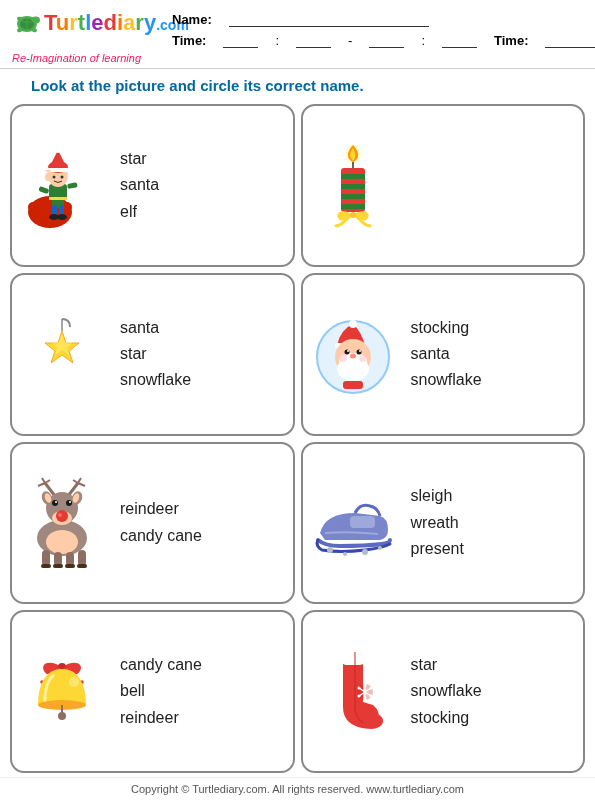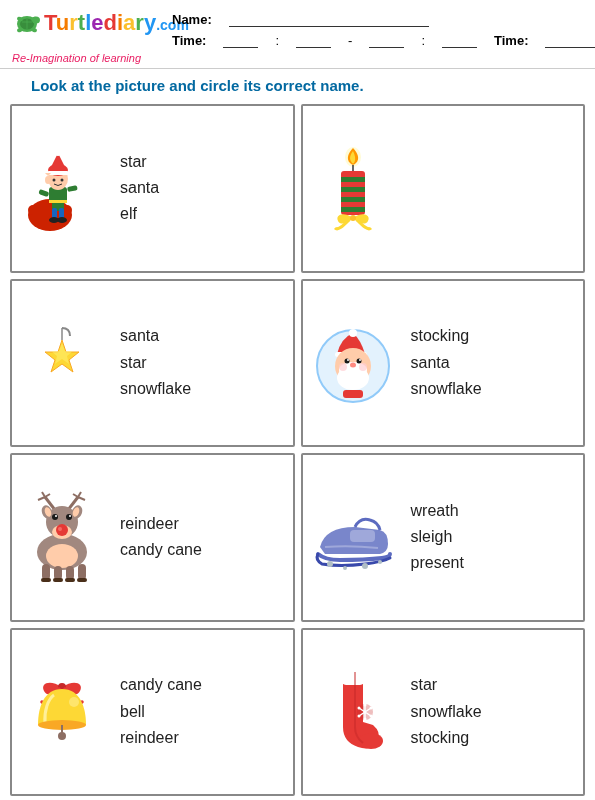--- a/index.html
+++ b/index.html
@@ -88,21 +88,21 @@
       gap: 6px;
       padding: 4px 10px 4px 10px;
       flex: 1;
     }
     .cell {
       border: 2px solid #888;
       display: flex;
       flex-direction: row;
       align-items: center;
       background: white;
-      border-radius: 2px;
+      border-radius: 14px;
       overflow: hidden;
     }
     .cell-image {
       width: 100px;
       height: 100%;
       min-height: 90px;
       display: flex;
       align-items: center;
       justify-content: center;
       padding: 4px;
@@ -389,22 +389,22 @@
 
           <path d="M15 55 Q40 53 68 56" stroke="#9fa8da" stroke-width="2" fill="none"></path>
 
           <circle cx="20" cy="72" r="3" fill="#b0bec5"></circle>
           <circle cx="35" cy="76" r="2" fill="#b0bec5"></circle>
           <circle cx="55" cy="74" r="3" fill="#b0bec5"></circle>
           <circle cx="70" cy="70" r="2" fill="#b0bec5"></circle>
         </svg>
       </div>
       <div class="cell-words">
+        <span class="word">sleigh</span>
         <span class="word">wreath</span>
-        <span class="word">sleigh</span>
         <span class="word">present</span>
       </div>
     </div>
 
     <div class="cell">
       <div class="cell-image">
         <svg width="80" height="90" viewBox="0 0 80 90">
 
           <path d="M40 20 C28 12 18 16 22 24 C26 32 38 24 40 20Z" fill="#e53935"></path>
 
@@ -458,14 +458,15 @@
       </div>
       <div class="cell-words">
         <span class="word">star</span>
         <span class="word">snowflake</span>
         <span class="word">stocking</span>
       </div>
     </div>
 
   </div>
 
+  <div class="footer">Copyright © Turtlediary.com. All rights reserved. www.turtlediary.com</div>
 
 </div>
 
 </body></html>

